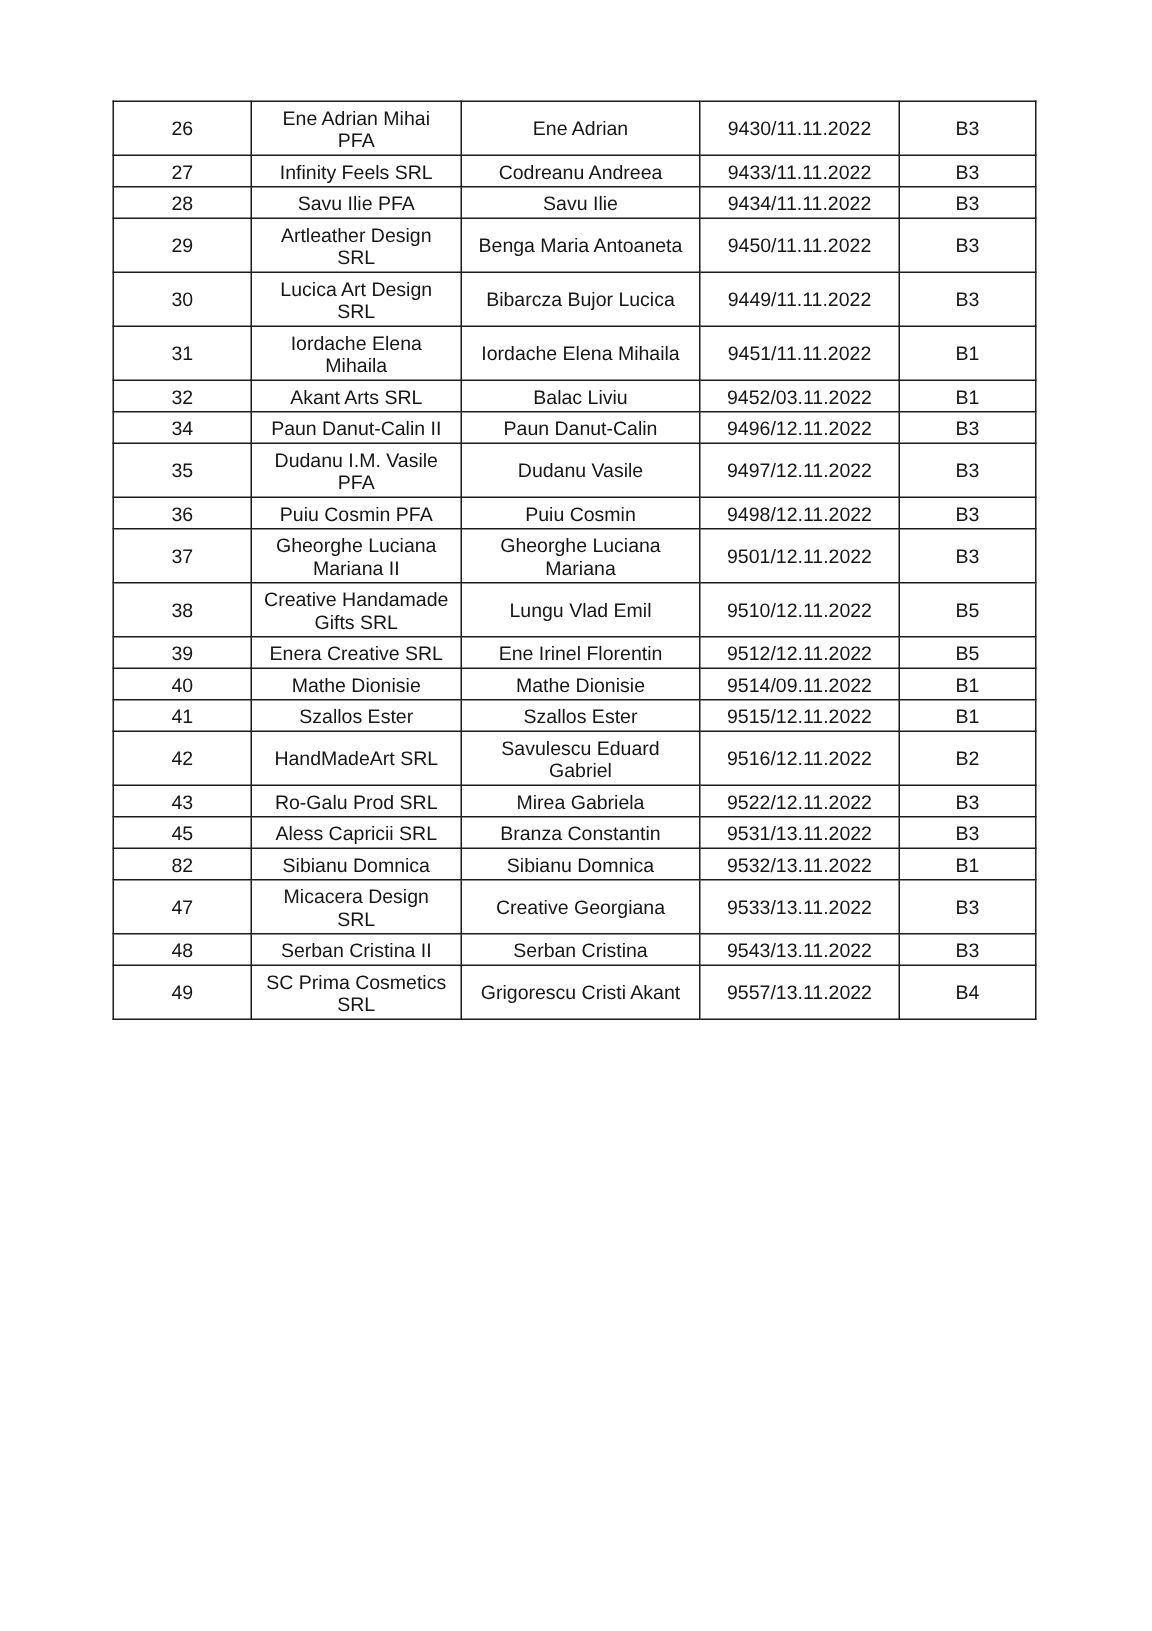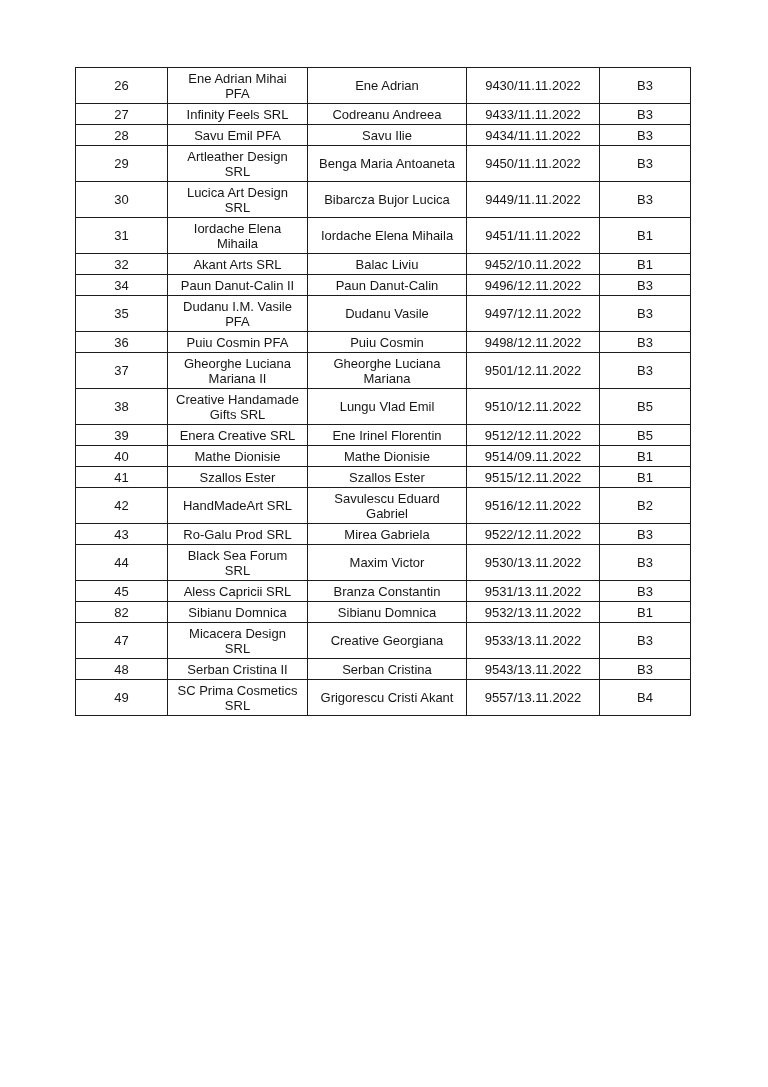--- a/index.html
+++ b/index.html
@@ -67,21 +67,21 @@
   </tr>
         <tr>
     <td>27</td>
     <td>Infinity Feels SRL</td>
     <td>Codreanu Andreea</td>
     <td>9433/11.11.2022</td>
     <td>B3</td>
   </tr>
         <tr>
     <td>28</td>
-    <td>Savu Emil PFA</td>
+    <td>Savu Ilie PFA</td>
     <td>Savu Ilie</td>
     <td>9434/11.11.2022</td>
     <td>B3</td>
   </tr>
         <tr>
     <td>29</td>
     <td>Artleather Design
 SRL</td>
     <td>Benga Maria Antoaneta</td>
     <td>9450/11.11.2022</td>
@@ -100,21 +100,21 @@
     <td>Iordache Elena
 Mihaila</td>
     <td>Iordache Elena Mihaila</td>
     <td>9451/11.11.2022</td>
     <td>B1</td>
   </tr>
         <tr>
     <td>32</td>
     <td>Akant Arts SRL</td>
     <td>Balac Liviu</td>
-    <td>9452/10.11.2022</td>
+    <td>9452/03.11.2022</td>
     <td>B1</td>
   </tr>
         <tr>
     <td>34</td>
     <td>Paun Danut-Calin II</td>
     <td>Paun Danut-Calin</td>
     <td>9496/12.11.2022</td>
     <td>B3</td>
   </tr>
         <tr>
@@ -179,28 +179,20 @@
     <td>B2</td>
   </tr>
         <tr>
     <td>43</td>
     <td>Ro-Galu Prod SRL</td>
     <td>Mirea Gabriela</td>
     <td>9522/12.11.2022</td>
     <td>B3</td>
   </tr>
         <tr>
-    <td>44</td>
-    <td>Black Sea Forum
-SRL</td>
-    <td>Maxim Victor</td>
-    <td>9530/13.11.2022</td>
-    <td>B3</td>
-  </tr>
-        <tr>
     <td>45</td>
     <td>Aless Capricii SRL</td>
     <td>Branza Constantin</td>
     <td>9531/13.11.2022</td>
     <td>B3</td>
   </tr>
         <tr>
     <td>82</td>
     <td>Sibianu Domnica</td>
     <td>Sibianu Domnica</td>

